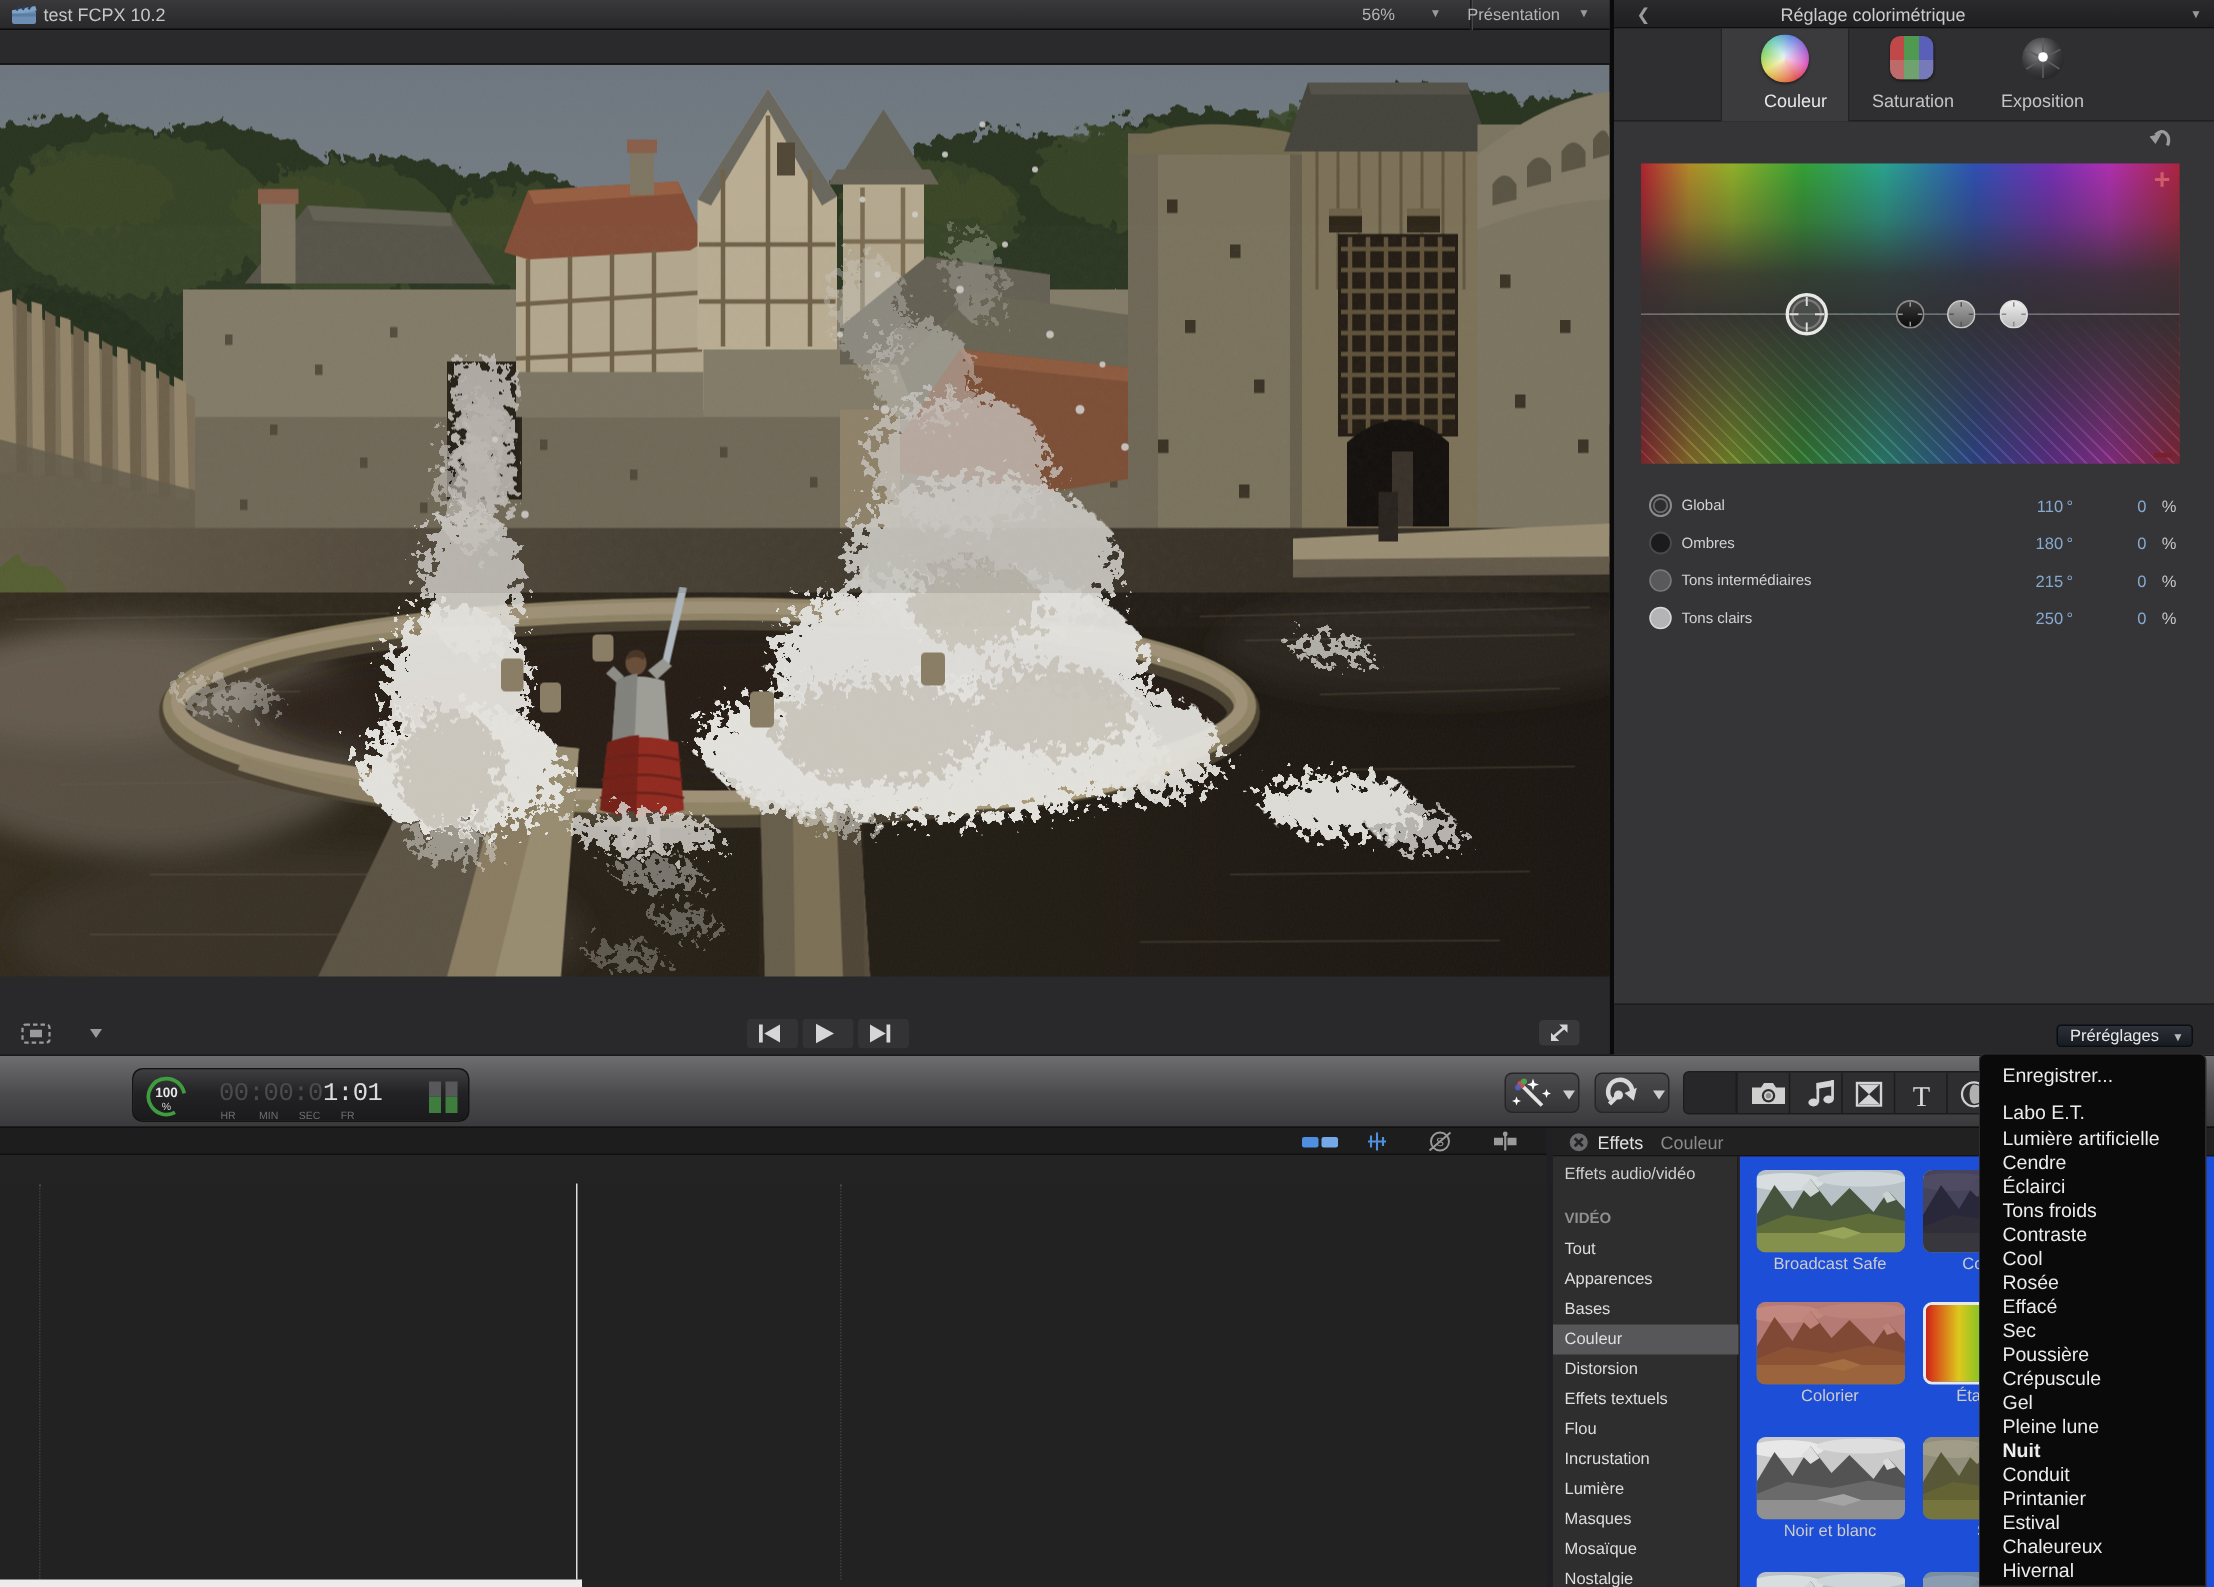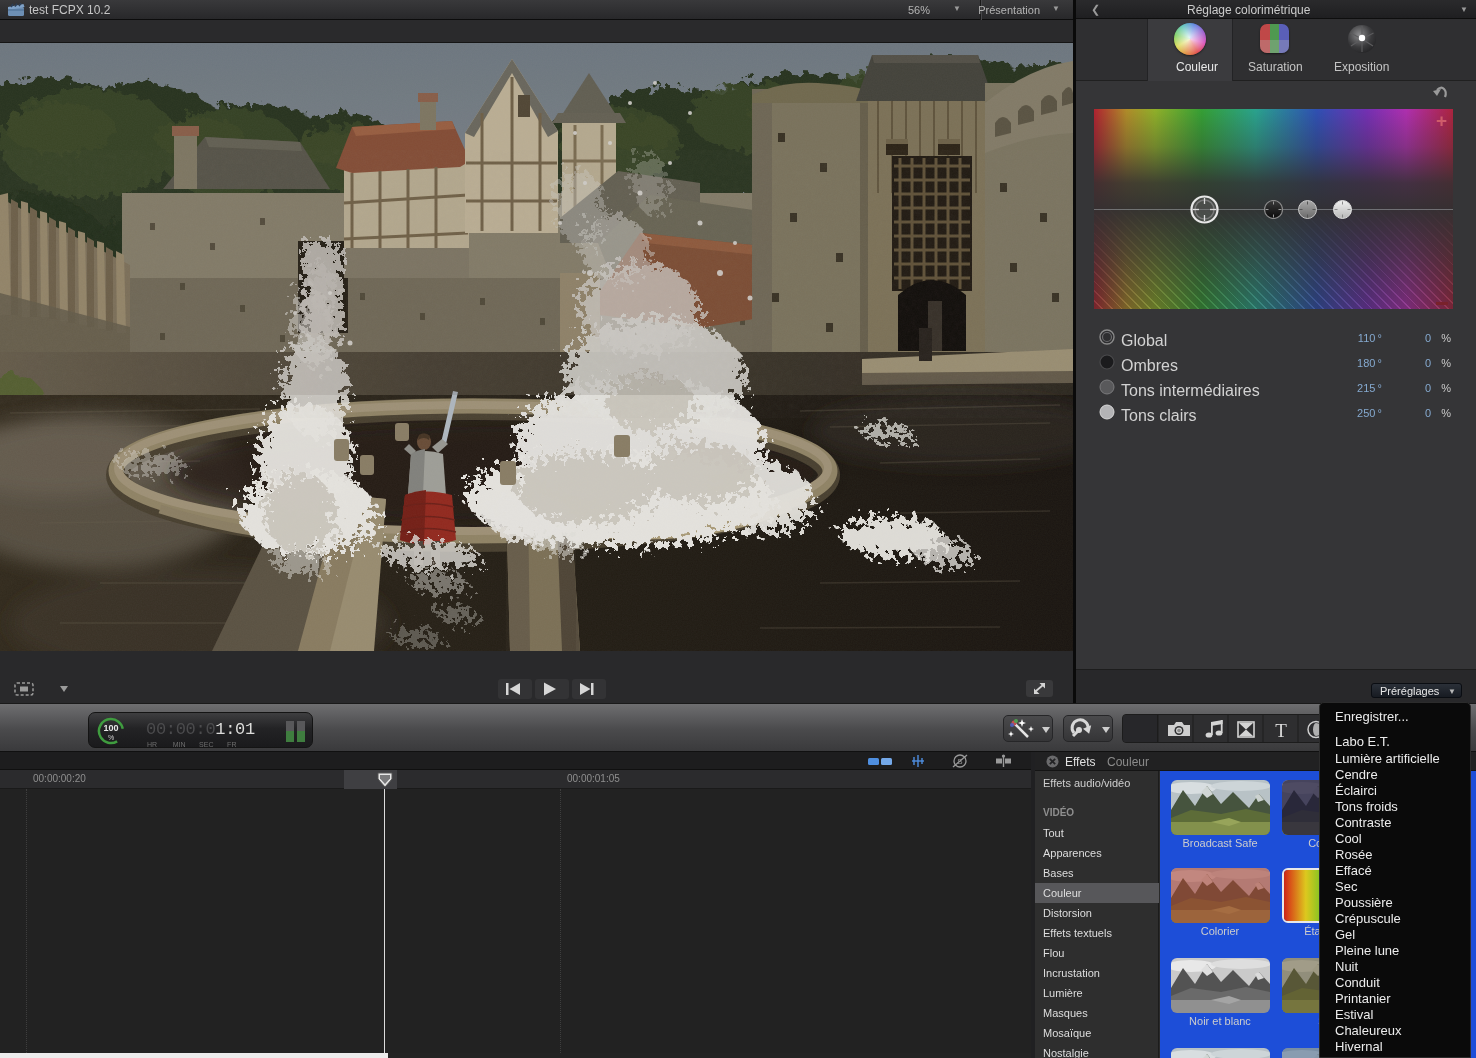--- a/index.html
+++ b/index.html
@@ -36,21 +36,21 @@
 .fxitem { position:absolute; left:8px; font-size:11px; color:#dedede; }
 .fxthumb { position:absolute; width:99px; height:55px; border-radius:6px; overflow:hidden; }
 .fxlabel { position:absolute; font-size:11px; color:#cccccc; text-align:center; width:120px; }
 
 #inspector { left:1076px; top:0; width:400px; height:703px; background:#353537; }
 #insp-head { position:absolute; left:0; top:0; width:400px; height:19px; background:linear-gradient(#2a2a2c,#1f1f21); border-bottom:1px solid #0e0e0e; }
 #insp-tabs { position:absolute; left:0; top:19px; width:400px; height:62px; background:#2f2f31; border-bottom:1px solid #202020; }
 #insp-body { position:absolute; left:0; top:81px; width:400px; height:588px; }
 #insp-foot { position:absolute; left:0; top:669px; width:400px; height:34px; background:#28282a; border-top:1px solid #1d1d1d; }
 .irow { position:absolute; left:0; width:400px; height:24px; }
-.irow .lbl { position:absolute; left:45px; top:5px; font-size:16px; color:#d2d2d2; }
+.irow .lbl { position:absolute; left:45px; top:5px; font-size:10px; color:#d2d2d2; }
 .irow .deg { position:absolute; right:94px; top:5px; font-size:11px; color:#85a9cf; }
 .irow .pct { position:absolute; right:45px; top:5px; font-size:11px; color:#85a9cf; }
 .irow .pcts { position:absolute; right:25px; top:5px; font-size:11px; color:#c8c8c8; }
 
 #menu { left:1319px; top:702px; width:152px; height:356px; background:#0a0a0a;
   border:1px solid #2c2c2c; border-radius:5px 5px 0 0; z-index:30; }
 #menu .mi { position:absolute; left:15px; font-size:13px; color:#ececec; white-space:nowrap; }
 #presetbtn { position:absolute; left:1371px; top:683px; width:91px; height:15px; background:linear-gradient(#2b3038,#171b22); border:1px solid #0a0d12; border-radius:3px; z-index:31; color:#e8e8e8; font-size:11px; }
 .tbtn { background:linear-gradient(#4a4a4c,#353537); border:1px solid #262628; border-radius:5px; }
 </style>
@@ -619,29 +619,20 @@
             <circle cx="92" cy="7" r="6" fill="none" stroke="#9a9a9a" stroke-width="1.3"></circle>
             <text x="92" y="10" font-size="8" fill="#9a9a9a" text-anchor="middle" font-family="Liberation Sans">S</text>
             <line x1="85" y1="13" x2="99" y2="1" stroke="#9a9a9a" stroke-width="1.3"></line>
           </g>
         <g stroke="#9a9a9a" stroke-width="1.4">
             <rect x="128" y="4.5" width="6" height="5" fill="#9a9a9a" stroke="none"></rect>
             <rect x="137" y="4.5" width="6" height="5" fill="#9a9a9a" stroke="none"></rect>
             <line x1="135.5" y1="1" x2="135.5" y2="13"></line>
             <circle cx="135.5" cy="2" r="1.6" fill="#9a9a9a" stroke="none"></circle>
           </g>
-      </svg>
-    </div>
-    <div id="tl-ruler">
-      <div style="position:absolute;left:344px;top:0;width:53px;height:19px;background:#3f3f42;"></div>
-      <span style="position:absolute;left:33px;top:3px">00:00:00:20</span>
-      <span style="position:absolute;left:567px;top:3px">00:00:01:05</span>
-      <svg style="position:absolute;left:376px;top:2px" width="18" height="17" viewBox="0 0 18 17">
-        <path d="M2,1 L16,1 L16,7 L9,15 L2,7 Z" fill="#e8e8e8" stroke="#555" stroke-width="1"></path>
-        <path d="M4,3 L14,3 L14,6.5 L9,12 L4,6.5 Z" fill="#7a7a7c"></path>
       </svg>
     </div>
     <div id="tl-body">
       <div style="position:absolute;left:26px;top:0;height:264px;border-left:1px dotted #3e3e3e;"></div>
       <div style="position:absolute;left:560px;top:0;height:264px;border-left:1px dotted #3e3e3e;"></div>
       <div style="position:absolute;left:384px;top:0;height:264px;border-left:1px solid #dcdcdc;"></div>
     </div>
     <div id="tl-scroll"></div>
   </div>
   <div class="abs" id="effects">
@@ -898,20 +889,20 @@
     <span class="mi" style="top:96px;">Tons froids</span>
     <span class="mi" style="top:112px;">Contraste</span>
     <span class="mi" style="top:128px;">Cool</span>
     <span class="mi" style="top:144px;">Rosée</span>
     <span class="mi" style="top:160px;">Effacé</span>
     <span class="mi" style="top:176px;">Sec</span>
     <span class="mi" style="top:192px;">Poussière</span>
     <span class="mi" style="top:208px;">Crépuscule</span>
     <span class="mi" style="top:224px;">Gel</span>
     <span class="mi" style="top:240px;">Pleine lune</span>
-    <span class="mi" style="top:256px;">Nuit</span>
+    <span class="mi" style="top:256px;font-weight:bold;">Nuit</span>
     <span class="mi" style="top:272px;">Conduit</span>
     <span class="mi" style="top:288px;">Printanier</span>
     <span class="mi" style="top:304px;">Estival</span>
     <span class="mi" style="top:320px;">Chaleureux</span>
     <span class="mi" style="top:336px;">Hivernal</span>
   </div>
 </div>
 
 </body></html>

